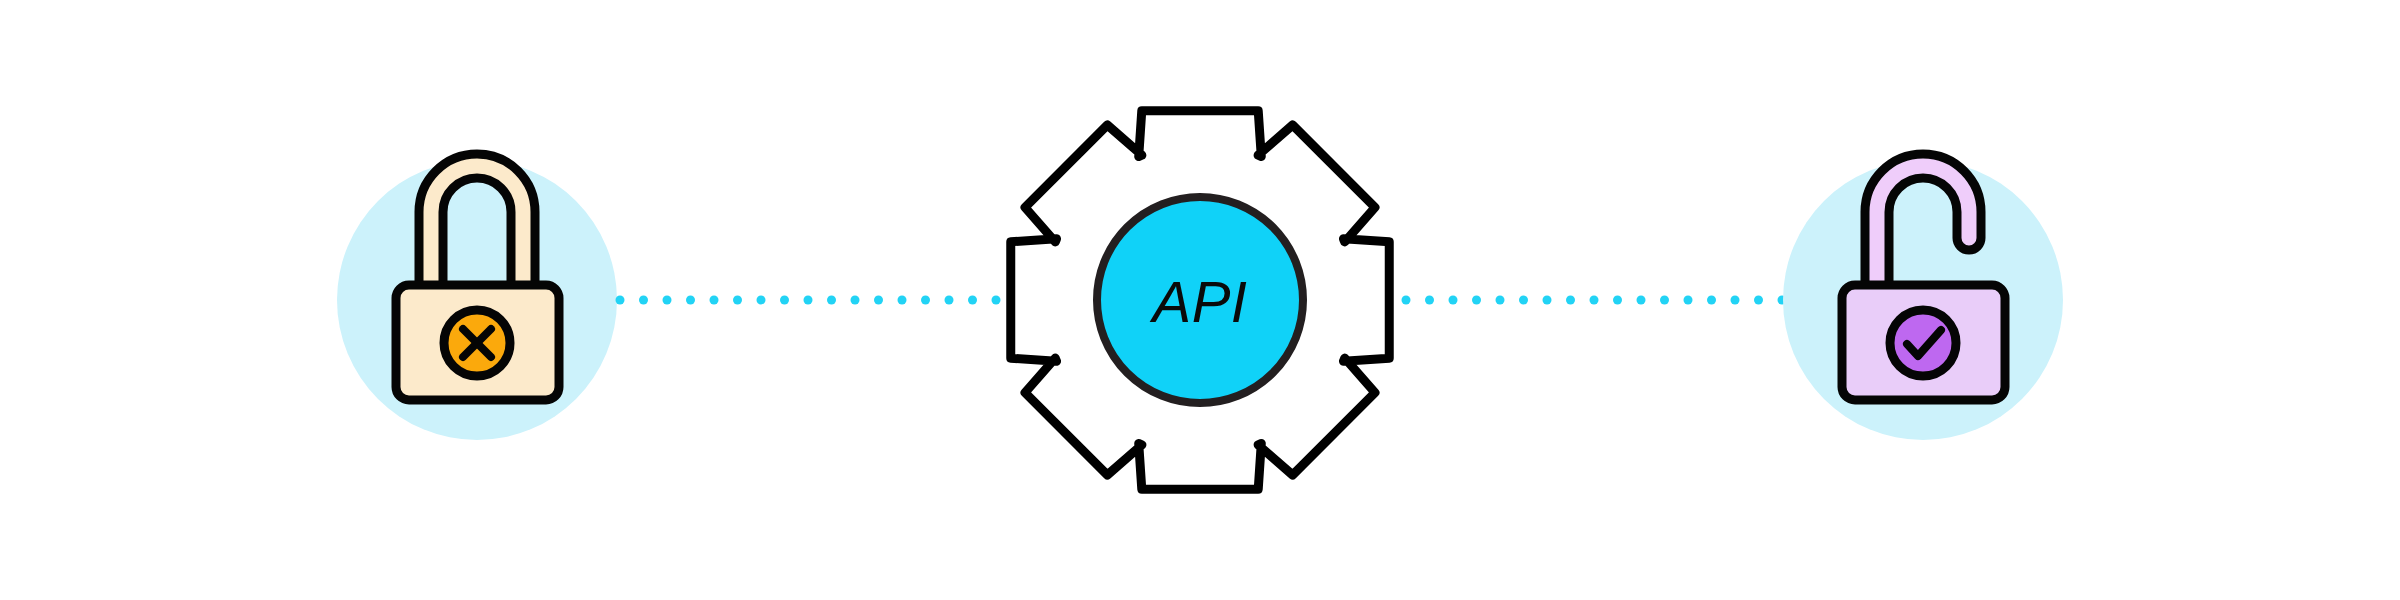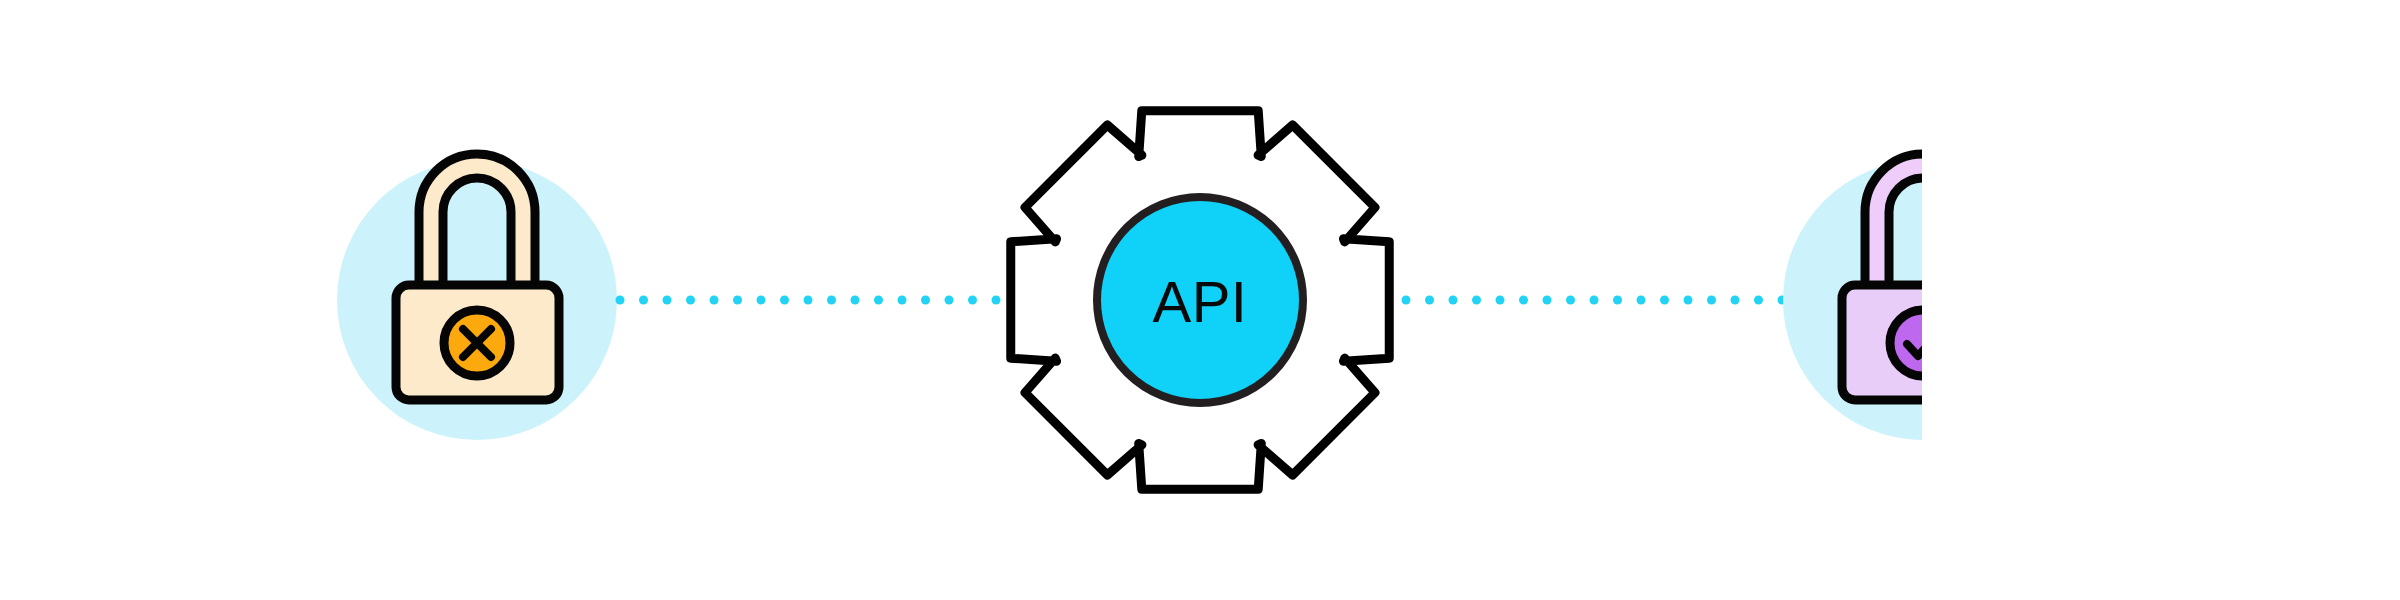--- a/index.html
+++ b/index.html
@@ -6,24 +6,25 @@
   html, body {
     margin: 0;
     padding: 0;
     background: #ffffff;
   }
   body {
     font-family: "Liberation Sans", sans-serif;
   }
   #canvas {
     position: relative;
-    width: 1922px;
+    width: 2400px;
     height: 600px;
     background: #ffffff;
     overflow: hidden;
+    font-style: italic;
   }
   .node {
     position: absolute;
     top: 0;
     left: 0;
   }
   .api-label {
     font-family: "Liberation Sans", sans-serif;
     font-size: 58px;
     font-weight: 400;

